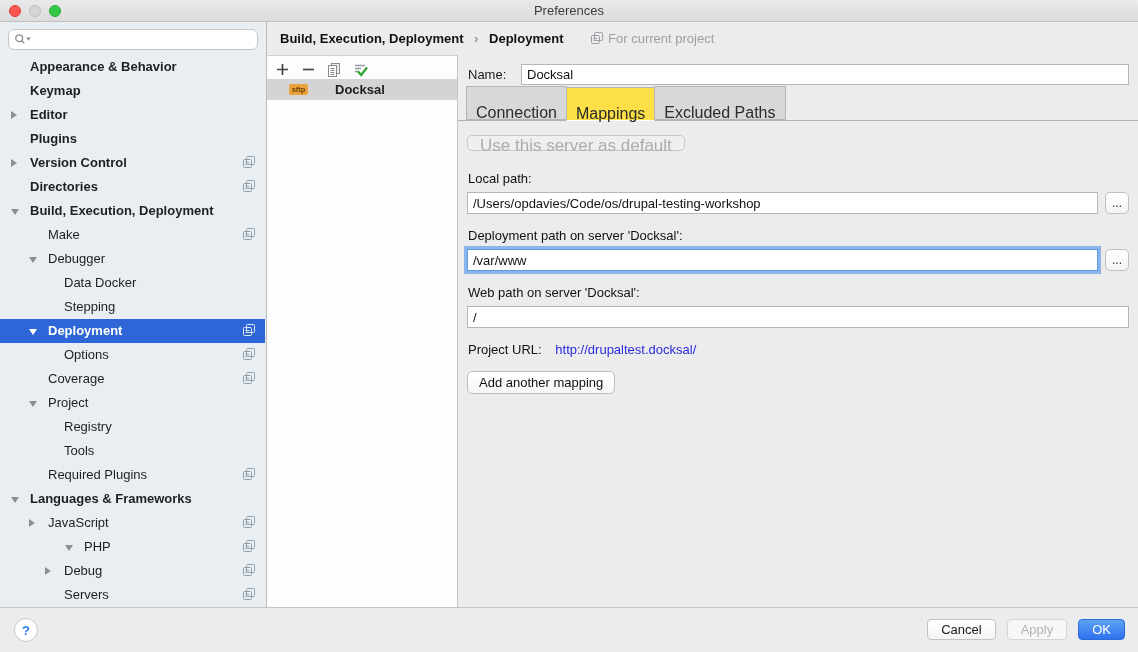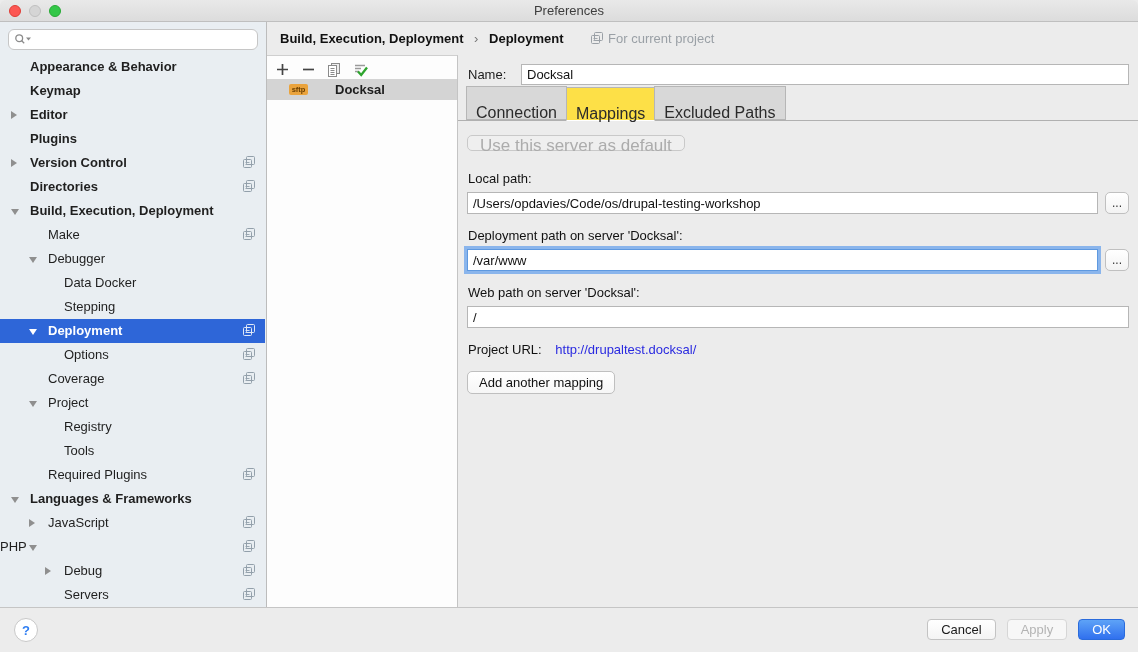--- a/index.html
+++ b/index.html
@@ -168,21 +168,21 @@
               <rect x="3.5" y="0.5" width="8" height="8" rx="1" fill="none" stroke="currentColor"></rect>
               <rect x="0.5" y="3.5" width="8" height="8" rx="1" fill="none" stroke="currentColor"></rect>
               <path d="M2.5 6.5h4M2.5 8.5h4" stroke="currentColor" stroke-width="0.9"></path>
             </svg></span></div>
         <div class="trow" style="padding-left: 30px; font-weight: 700;"><span class="arrow down" style="left: 11px;"></span><span class="tlabel">Languages &amp; Frameworks</span></div>
         <div class="trow" style="padding-left: 48px;"><span class="arrow right" style="left: 29px;"></span><span class="tlabel">JavaScript</span><span class="scope"><svg width="12" height="13" viewBox="0 0 12 13">
               <rect x="3.5" y="0.5" width="8" height="8" rx="1" fill="none" stroke="currentColor"></rect>
               <rect x="0.5" y="3.5" width="8" height="8" rx="1" fill="none" stroke="currentColor"></rect>
               <path d="M2.5 6.5h4M2.5 8.5h4" stroke="currentColor" stroke-width="0.9"></path>
             </svg></span></div>
-        <div class="trow" style=""><span class="arrow down" style="left: 29px;"></span><span class="tlabel">PHP</span><span class="scope"><svg width="12" height="13" viewBox="0 0 12 13">
+        <div class="trow" style="padding-left: 48px; margin-left: 36px;"><span class="arrow down" style="left: 29px;"></span><span class="tlabel">PHP</span><span class="scope"><svg width="12" height="13" viewBox="0 0 12 13">
               <rect x="3.5" y="0.5" width="8" height="8" rx="1" fill="none" stroke="currentColor"></rect>
               <rect x="0.5" y="3.5" width="8" height="8" rx="1" fill="none" stroke="currentColor"></rect>
               <path d="M2.5 6.5h4M2.5 8.5h4" stroke="currentColor" stroke-width="0.9"></path>
             </svg></span></div>
         <div class="trow" style="padding-left: 64px;"><span class="arrow right" style="left: 45px;"></span><span class="tlabel">Debug</span><span class="scope"><svg width="12" height="13" viewBox="0 0 12 13">
               <rect x="3.5" y="0.5" width="8" height="8" rx="1" fill="none" stroke="currentColor"></rect>
               <rect x="0.5" y="3.5" width="8" height="8" rx="1" fill="none" stroke="currentColor"></rect>
               <path d="M2.5 6.5h4M2.5 8.5h4" stroke="currentColor" stroke-width="0.9"></path>
             </svg></span></div>
         <div class="trow" style="padding-left: 64px;"><span class="tlabel">Servers</span><span class="scope"><svg width="12" height="13" viewBox="0 0 12 13">

